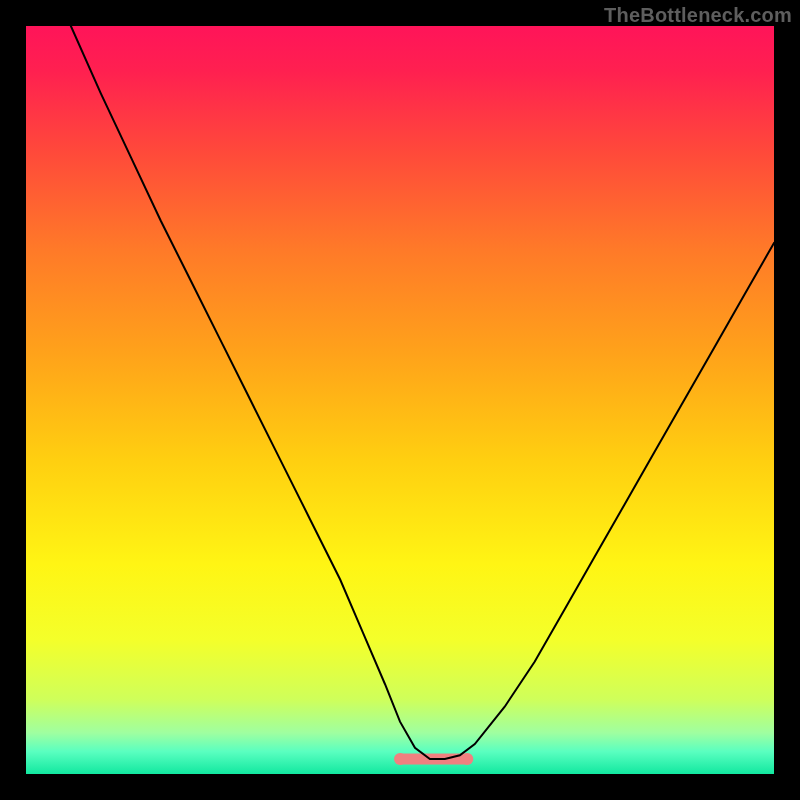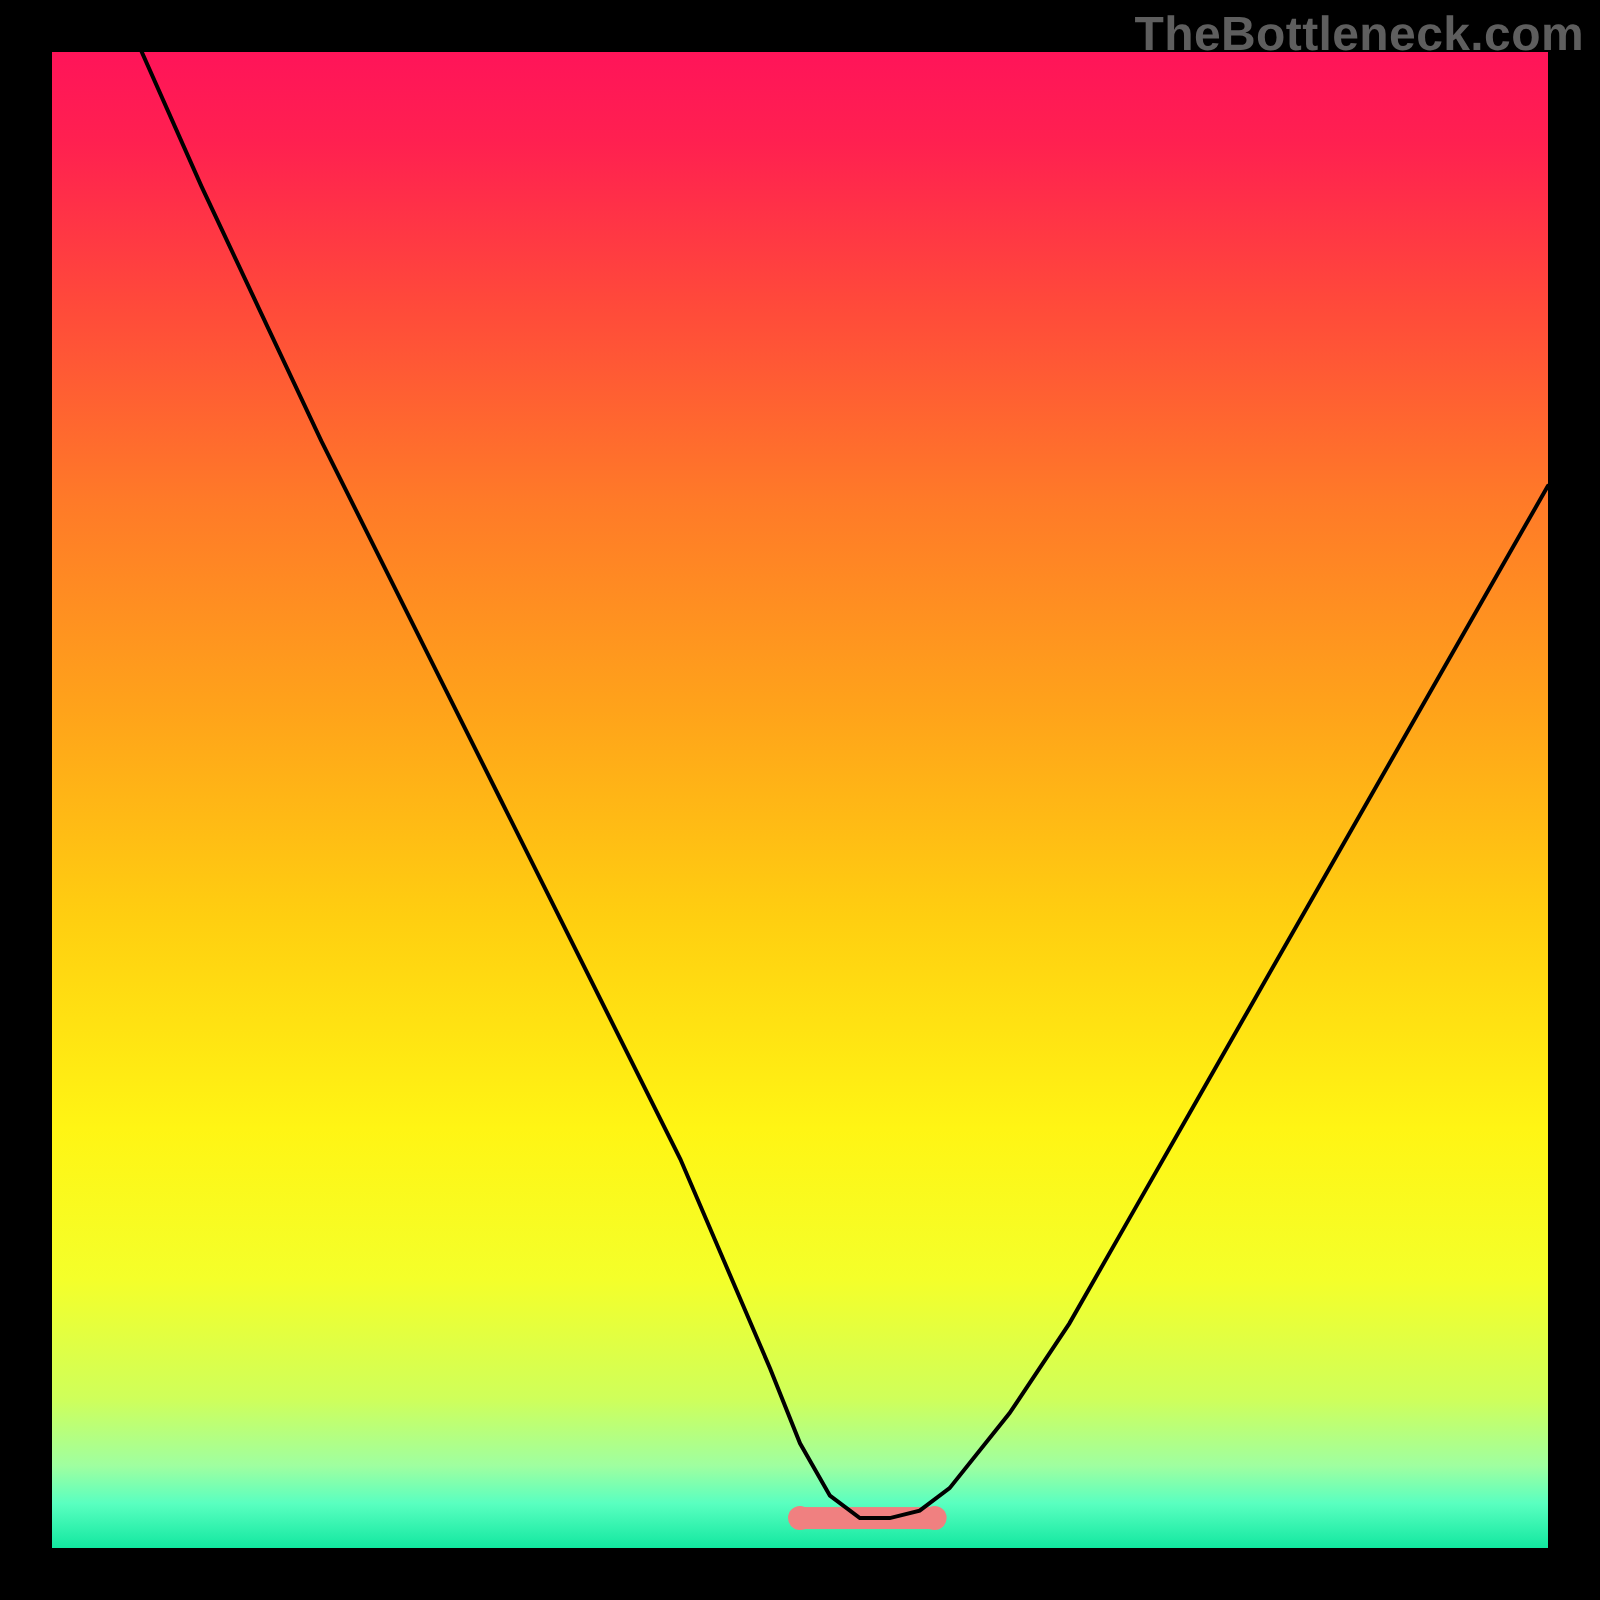--- a/index.html
+++ b/index.html
@@ -15,21 +15,21 @@
     position: relative;
     width: 800px;
     height: 800px;
     background: #000;
   }
   .watermark {
     position: absolute;
     top: 4px;
     right: 8px;
     color: #5e5e5e;
-    font-size: 24px;
+    font-size: 20px;
     font-weight: 600;
     letter-spacing: 0.2px;
     z-index: 10;
   }
   .plot-area {
     position: absolute;
     left: 26px;
     top: 26px;
     width: 748px;
     height: 748px;

